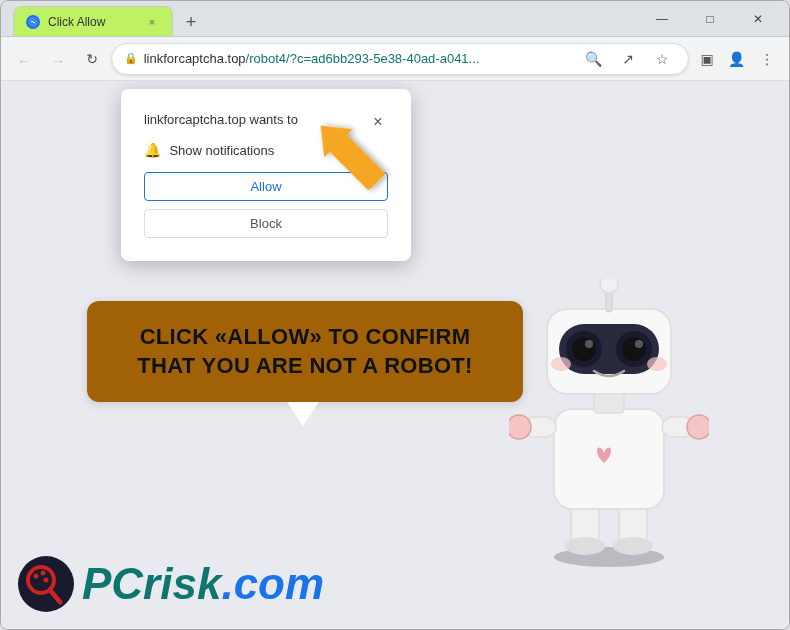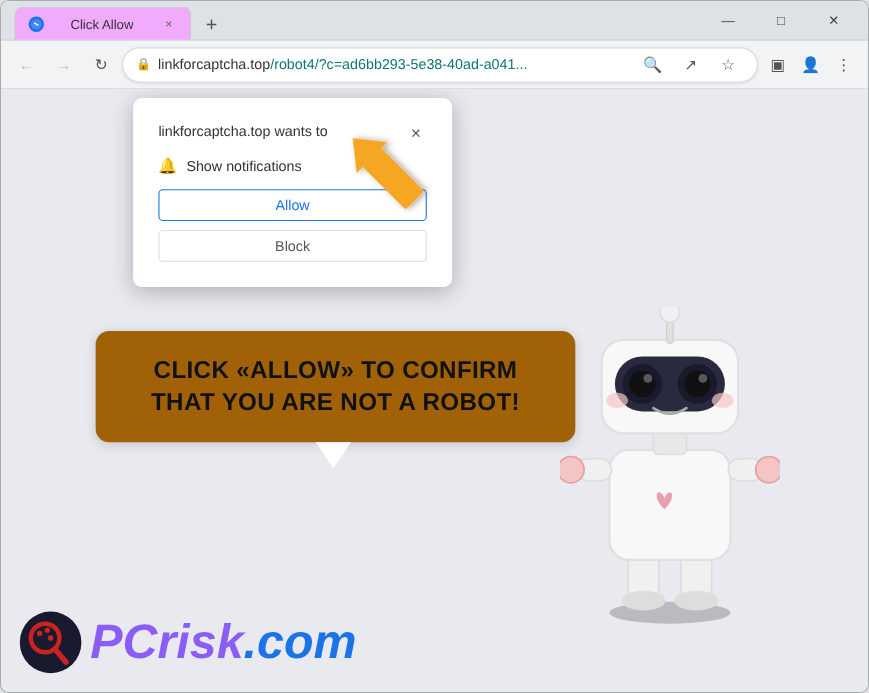--- a/index.html
+++ b/index.html
@@ -36,27 +36,27 @@
 
     .tab-bar {
       display: flex;
       align-items: flex-end;
       flex: 1;
       padding-left: 4px;
       height: 100%;
     }
 
     .tab-active {
-      background: #f0abfc;
+      background: #bef264;
       border-radius: 8px 8px 0 0;
       padding: 0 12px;
       height: 30px;
       display: flex;
       align-items: center;
-      gap: 24px;
+      gap: 8px;
       font-size: 12px;
       color: #333;
       border: 1px solid #c8cace;
       border-bottom: none;
       min-width: 160px;
       max-width: 220px;
     }
 
     .tab-favicon {
       width: 14px;
@@ -441,21 +441,21 @@
           <circle cx="30" cy="30" r="28" fill="#1a1a2e"></circle>
           <circle cx="25" cy="26" r="13" fill="none" stroke="#cc2222" stroke-width="4"></circle>
           <line x1="34" y1="36" x2="44" y2="48" stroke="#cc2222" stroke-width="5" stroke-linecap="round"></line>
 
           <circle cx="20" cy="22" r="2.5" fill="#cc2222"></circle>
           <circle cx="27" cy="19" r="2.5" fill="#cc2222"></circle>
           <circle cx="30" cy="26" r="2.5" fill="#cc2222"></circle>
         </svg>
       </div>
       <div style="display:flex; align-items:baseline;">
-        <span style="font-size:44px; font-weight:900; color:#8b5cf6; font-style:italic; font-family:Arial Black,sans-serif; line-height:1;">PCrisk</span>
+        <span style="font-size:44px; font-weight:900; color:#0f766e; font-style:italic; font-family:Arial Black,sans-serif; line-height:1;">PCrisk</span>
         <span style="font-size:44px; font-weight:900; color:#1a73e8; font-style:italic; font-family:Arial Black,sans-serif; line-height:1;">.com</span>
       </div>
     </div>
 
     <div class="robot">
       <svg width="200" height="290" viewBox="0 0 200 290" xmlns="http://www.w3.org/2000/svg">
 
         <ellipse cx="100" cy="278" rx="55" ry="10" fill="rgba(0,0,0,0.2)"></ellipse>
 
         <rect x="62" y="220" width="28" height="45" rx="8" fill="#f0f0f0" stroke="#ddd" stroke-width="1.5"></rect>

